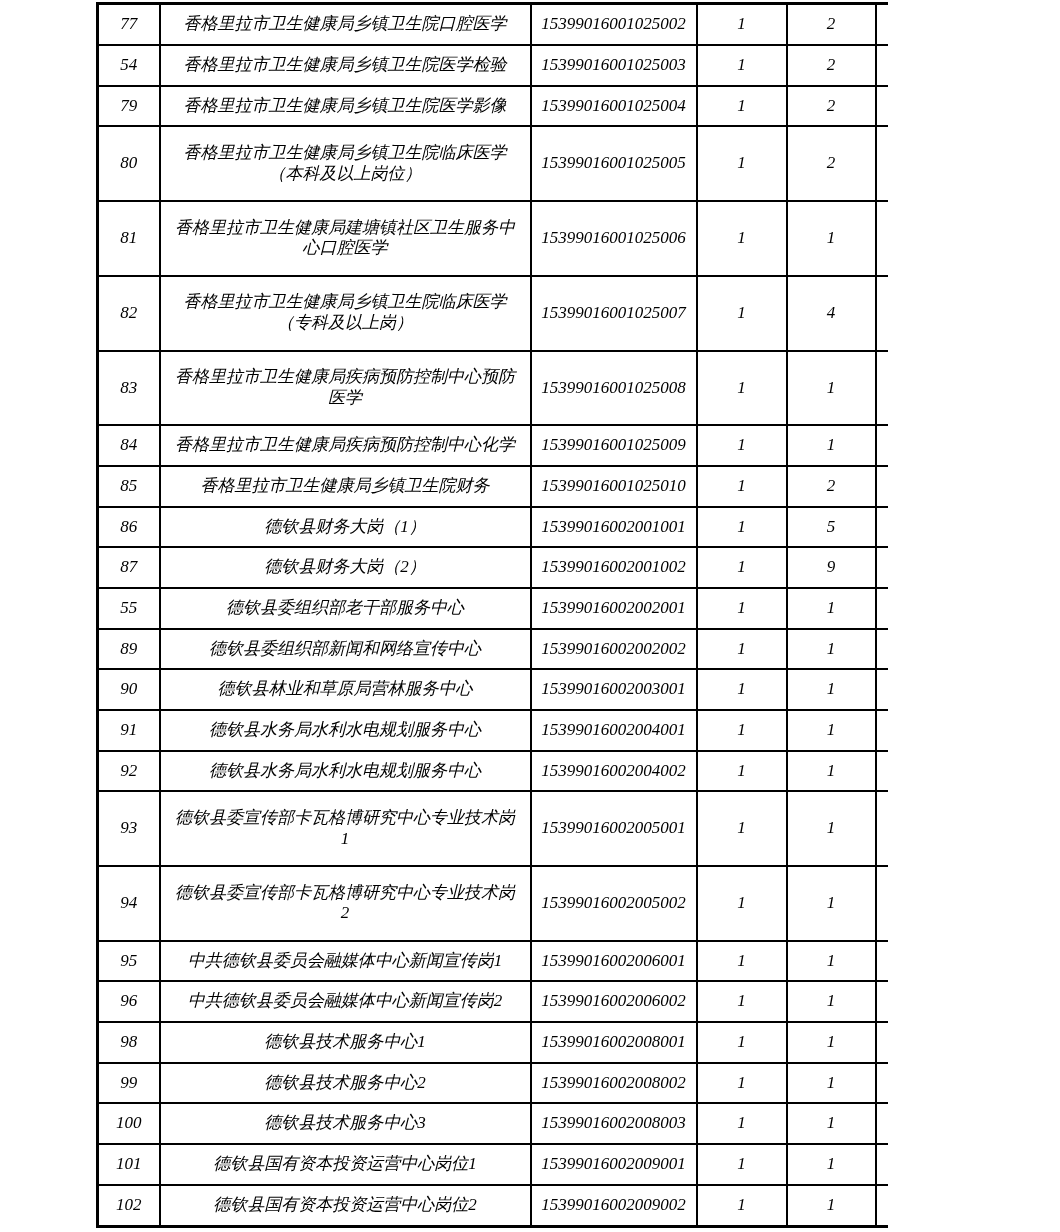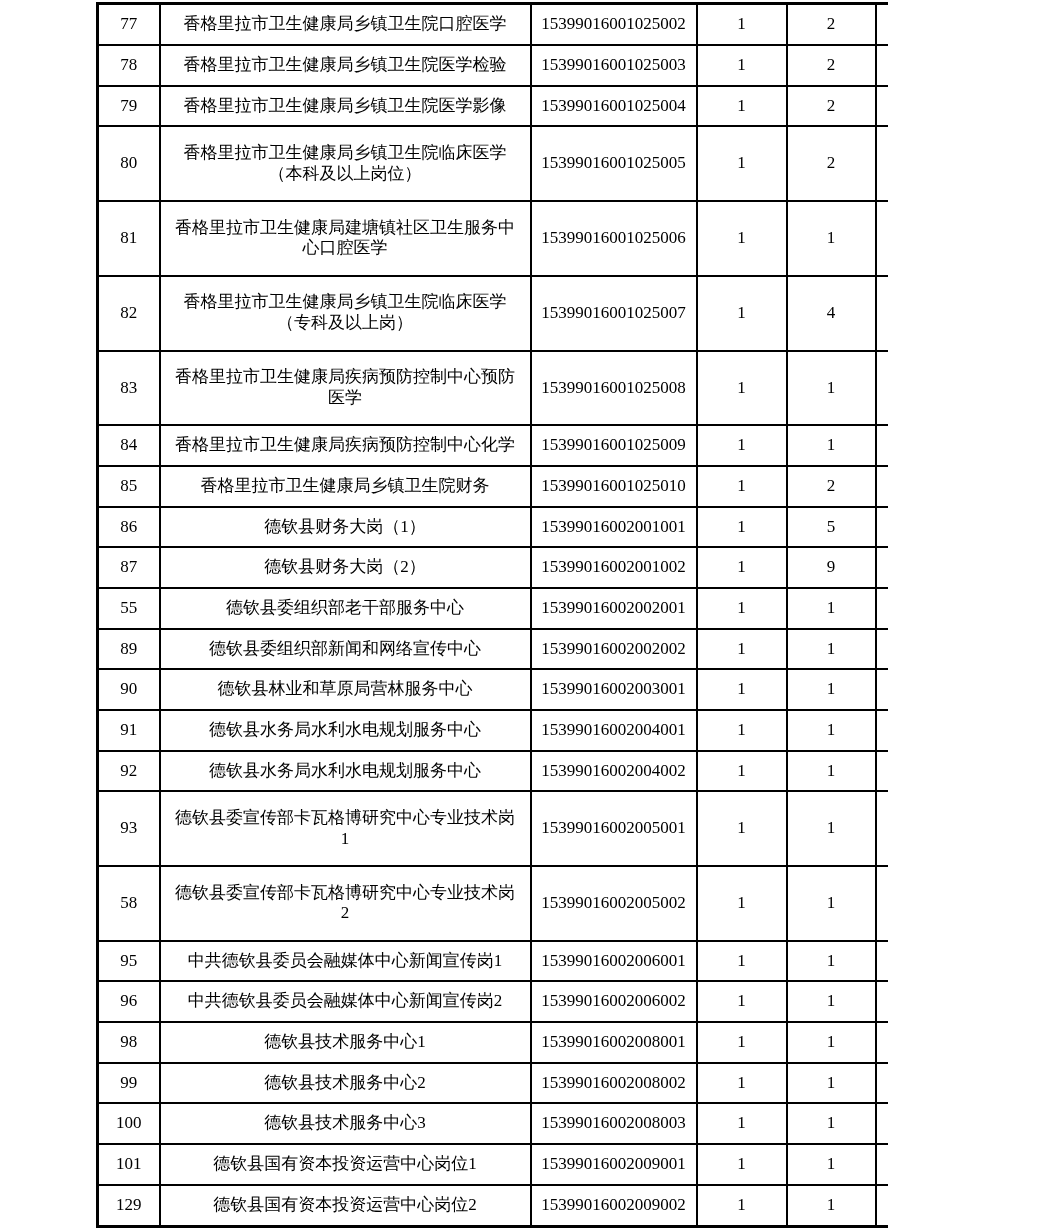--- a/index.html
+++ b/index.html
@@ -9,20 +9,21 @@
     width: 1060px;
     height: 1232px;
     font-family: "Liberation Serif", "DejaVu Serif", serif;
   }
   .page {
     position: relative;
     width: 888px;
     height: 1232px;
     background: #ffffff;
     overflow: hidden;
+    font-style: italic;
   }
   .table-wrap {
     position: absolute;
     left: 96px;
     top: 2px;
   }
   table.position-table {
     border-collapse: collapse;
     table-layout: fixed;
     width: 866px;
@@ -61,21 +62,21 @@
       <tbody>
           <tr>
             <td>77</td>
             <td class="name-cell">香格里拉市卫生健康局乡镇卫生院口腔医学</td>
             <td>15399016001025002</td>
             <td>1</td>
             <td>2</td>
             <td>1</td>
           </tr>
           <tr>
-            <td>78</td>
+            <td>54</td>
             <td class="name-cell">香格里拉市卫生健康局乡镇卫生院医学检验</td>
             <td>15399016001025003</td>
             <td>1</td>
             <td>2</td>
             <td>5</td>
           </tr>
           <tr>
             <td>79</td>
             <td class="name-cell">香格里拉市卫生健康局乡镇卫生院医学影像</td>
             <td>15399016001025004</td>
@@ -189,21 +190,21 @@
           </tr>
           <tr>
             <td>93</td>
             <td class="name-cell">德钦县委宣传部卡瓦格博研究中心专业技术岗1</td>
             <td>15399016002005001</td>
             <td>1</td>
             <td>1</td>
             <td>17</td>
           </tr>
           <tr>
-            <td>58</td>
+            <td>94</td>
             <td class="name-cell">德钦县委宣传部卡瓦格博研究中心专业技术岗2</td>
             <td>15399016002005002</td>
             <td>1</td>
             <td>1</td>
             <td>21</td>
           </tr>
           <tr>
             <td>95</td>
             <td class="name-cell">中共德钦县委员会融媒体中心新闻宣传岗1</td>
             <td>15399016002006001</td>
@@ -245,21 +246,21 @@
           </tr>
           <tr>
             <td>101</td>
             <td class="name-cell">德钦县国有资本投资运营中心岗位1</td>
             <td>15399016002009001</td>
             <td>1</td>
             <td>1</td>
             <td>12</td>
           </tr>
           <tr>
-            <td>129</td>
+            <td>102</td>
             <td class="name-cell">德钦县国有资本投资运营中心岗位2</td>
             <td>15399016002009002</td>
             <td>1</td>
             <td>1</td>
             <td>12</td>
           </tr>
         </tbody>
     </table>
   </div>
 </div>

